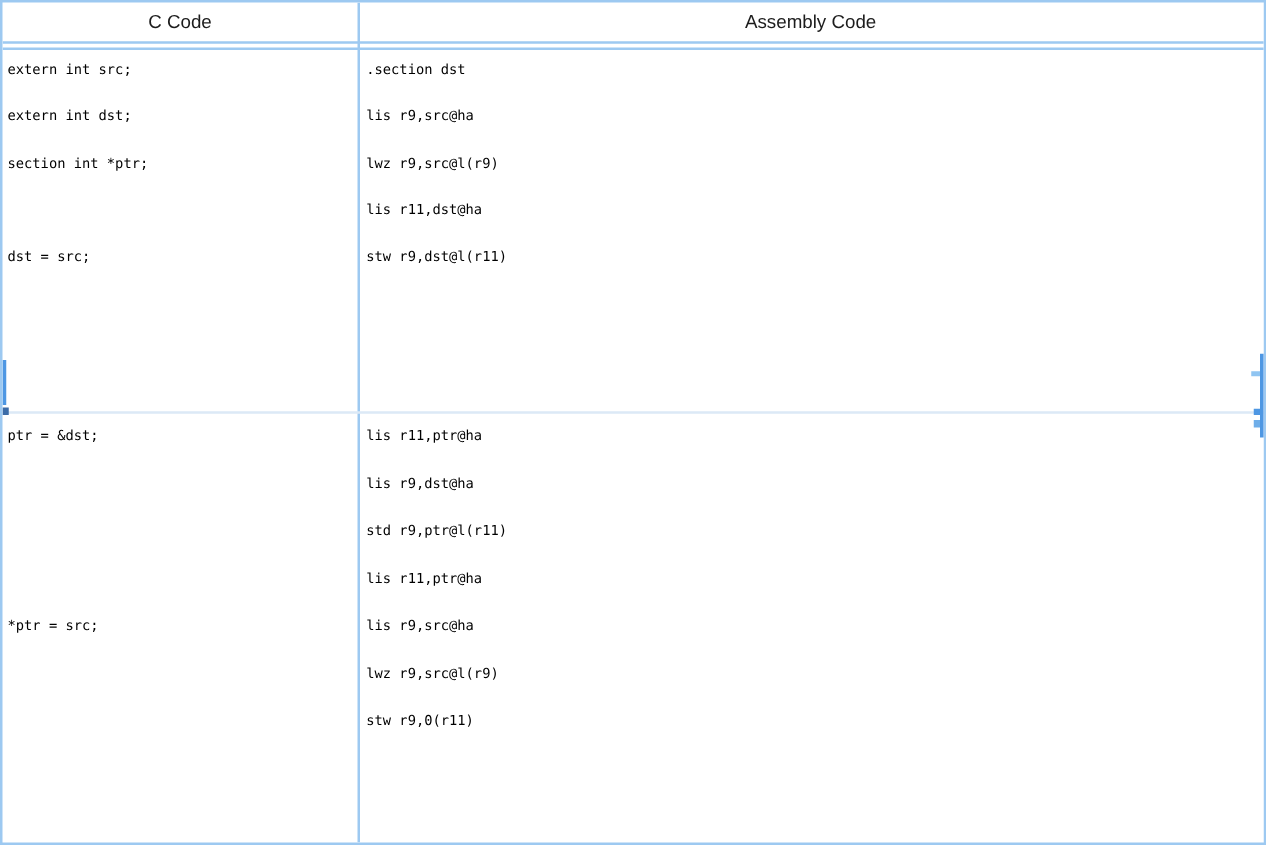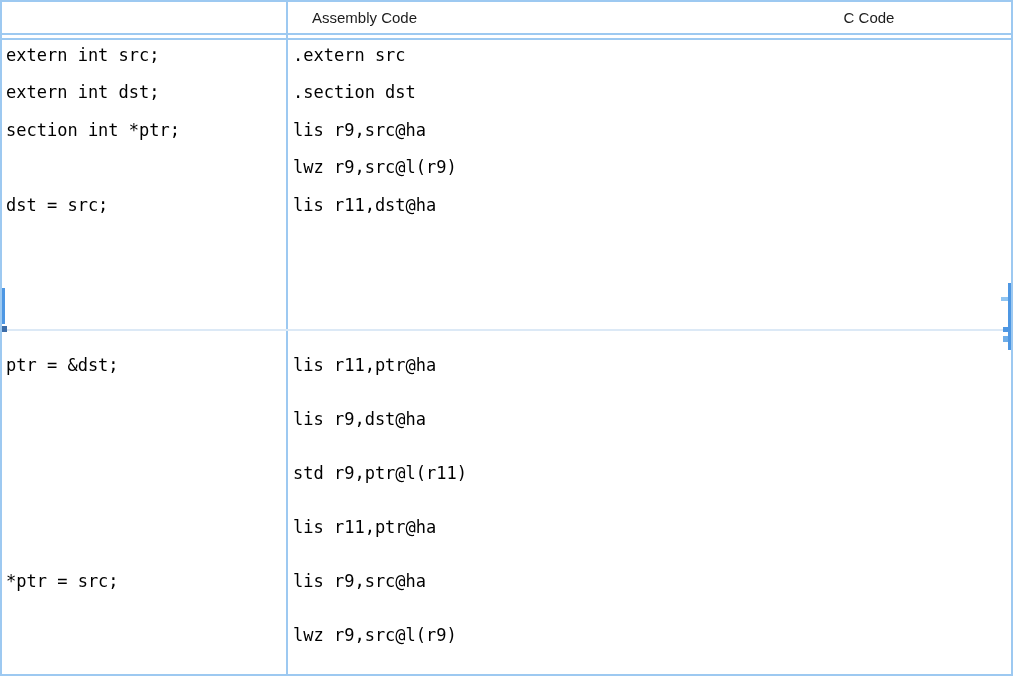--- a/index.html
+++ b/index.html
@@ -57,26 +57,26 @@
     position: absolute;
     left: 0; right: 0;
     display: flex;
   }
   .row1 { top: 35px; height: 292px; }
   .row2 { top: 328px; height: 342px; }
   .cell { box-sizing: border-box; }
   .cell-c   { width: 284px; padding-left: 4px; }
   .cell-asm { flex: 1; padding-left: 7px; }
   .ln {
-    font-size: 17px;
+    font-size: 11px;
     color: var(--text, #000000);
     white-space: pre;
   }
   .row1 .ln { height: 37.4px; line-height: 37.4px; }
-  .row2 .ln { height: 38px;  line-height: 38px; margin-top: 16px; }
+  .row2 .ln { height: 38px;  line-height: 38px; }
   
   .seam {
     position: absolute;
     top: 327px;
     left: 0; right: 0;
     height: 2px;
     background: var(--seam-line, #DCE9F6);
   }
   
   .edge { position: absolute; }
@@ -86,42 +86,42 @@
   .edge-right-tick1{ right: 3px; top: 295px; width: 7px; height: 4px; background: #90C5F2; }
   .edge-right-tick2{ right: 3px; top: 325px; width: 5px; height: 5px; background: var(--border-dark, #4E97E3); }
   .edge-right-tick3{ right: 3px; top: 334px; width: 5px; height: 6px; background: #6FAEE9; }
 </style>
 </head>
 <body>
 
 <div class="screen">
 
   <div class="header-row">
+    <div class="hcell hcell-c">C Code</div>
     <div class="hcell hcell-asm">Assembly Code</div>
-    <div class="hcell hcell-c">C Code</div>
   </div>
 
   <div class="sep sep1"></div>
   <div class="sep sep2"></div>
   <div class="vdivider"></div>
 
   <div class="row row1">
     <div class="cell cell-c">
       <div class="ln">extern int src;</div>
       <div class="ln">extern int dst;</div>
       <div class="ln">section int *ptr;</div>
       <div class="ln"></div>
       <div class="ln">dst = src;</div>
     </div>
     <div class="cell cell-asm">
-      <div class="ln">.extern src</div>
       <div class="ln">.section dst</div>
       <div class="ln">lis r9,src@ha</div>
       <div class="ln">lwz r9,src@l(r9)</div>
       <div class="ln">lis r11,dst@ha</div>
+      <div class="ln">stw r9,dst@l(r11)</div>
     </div>
   </div>
 
   <div class="seam"></div>
 
   <div class="row row2">
     <div class="cell cell-c">
       <div class="ln">ptr = &amp;dst;</div>
       <div class="ln"></div>
       <div class="ln"></div>

